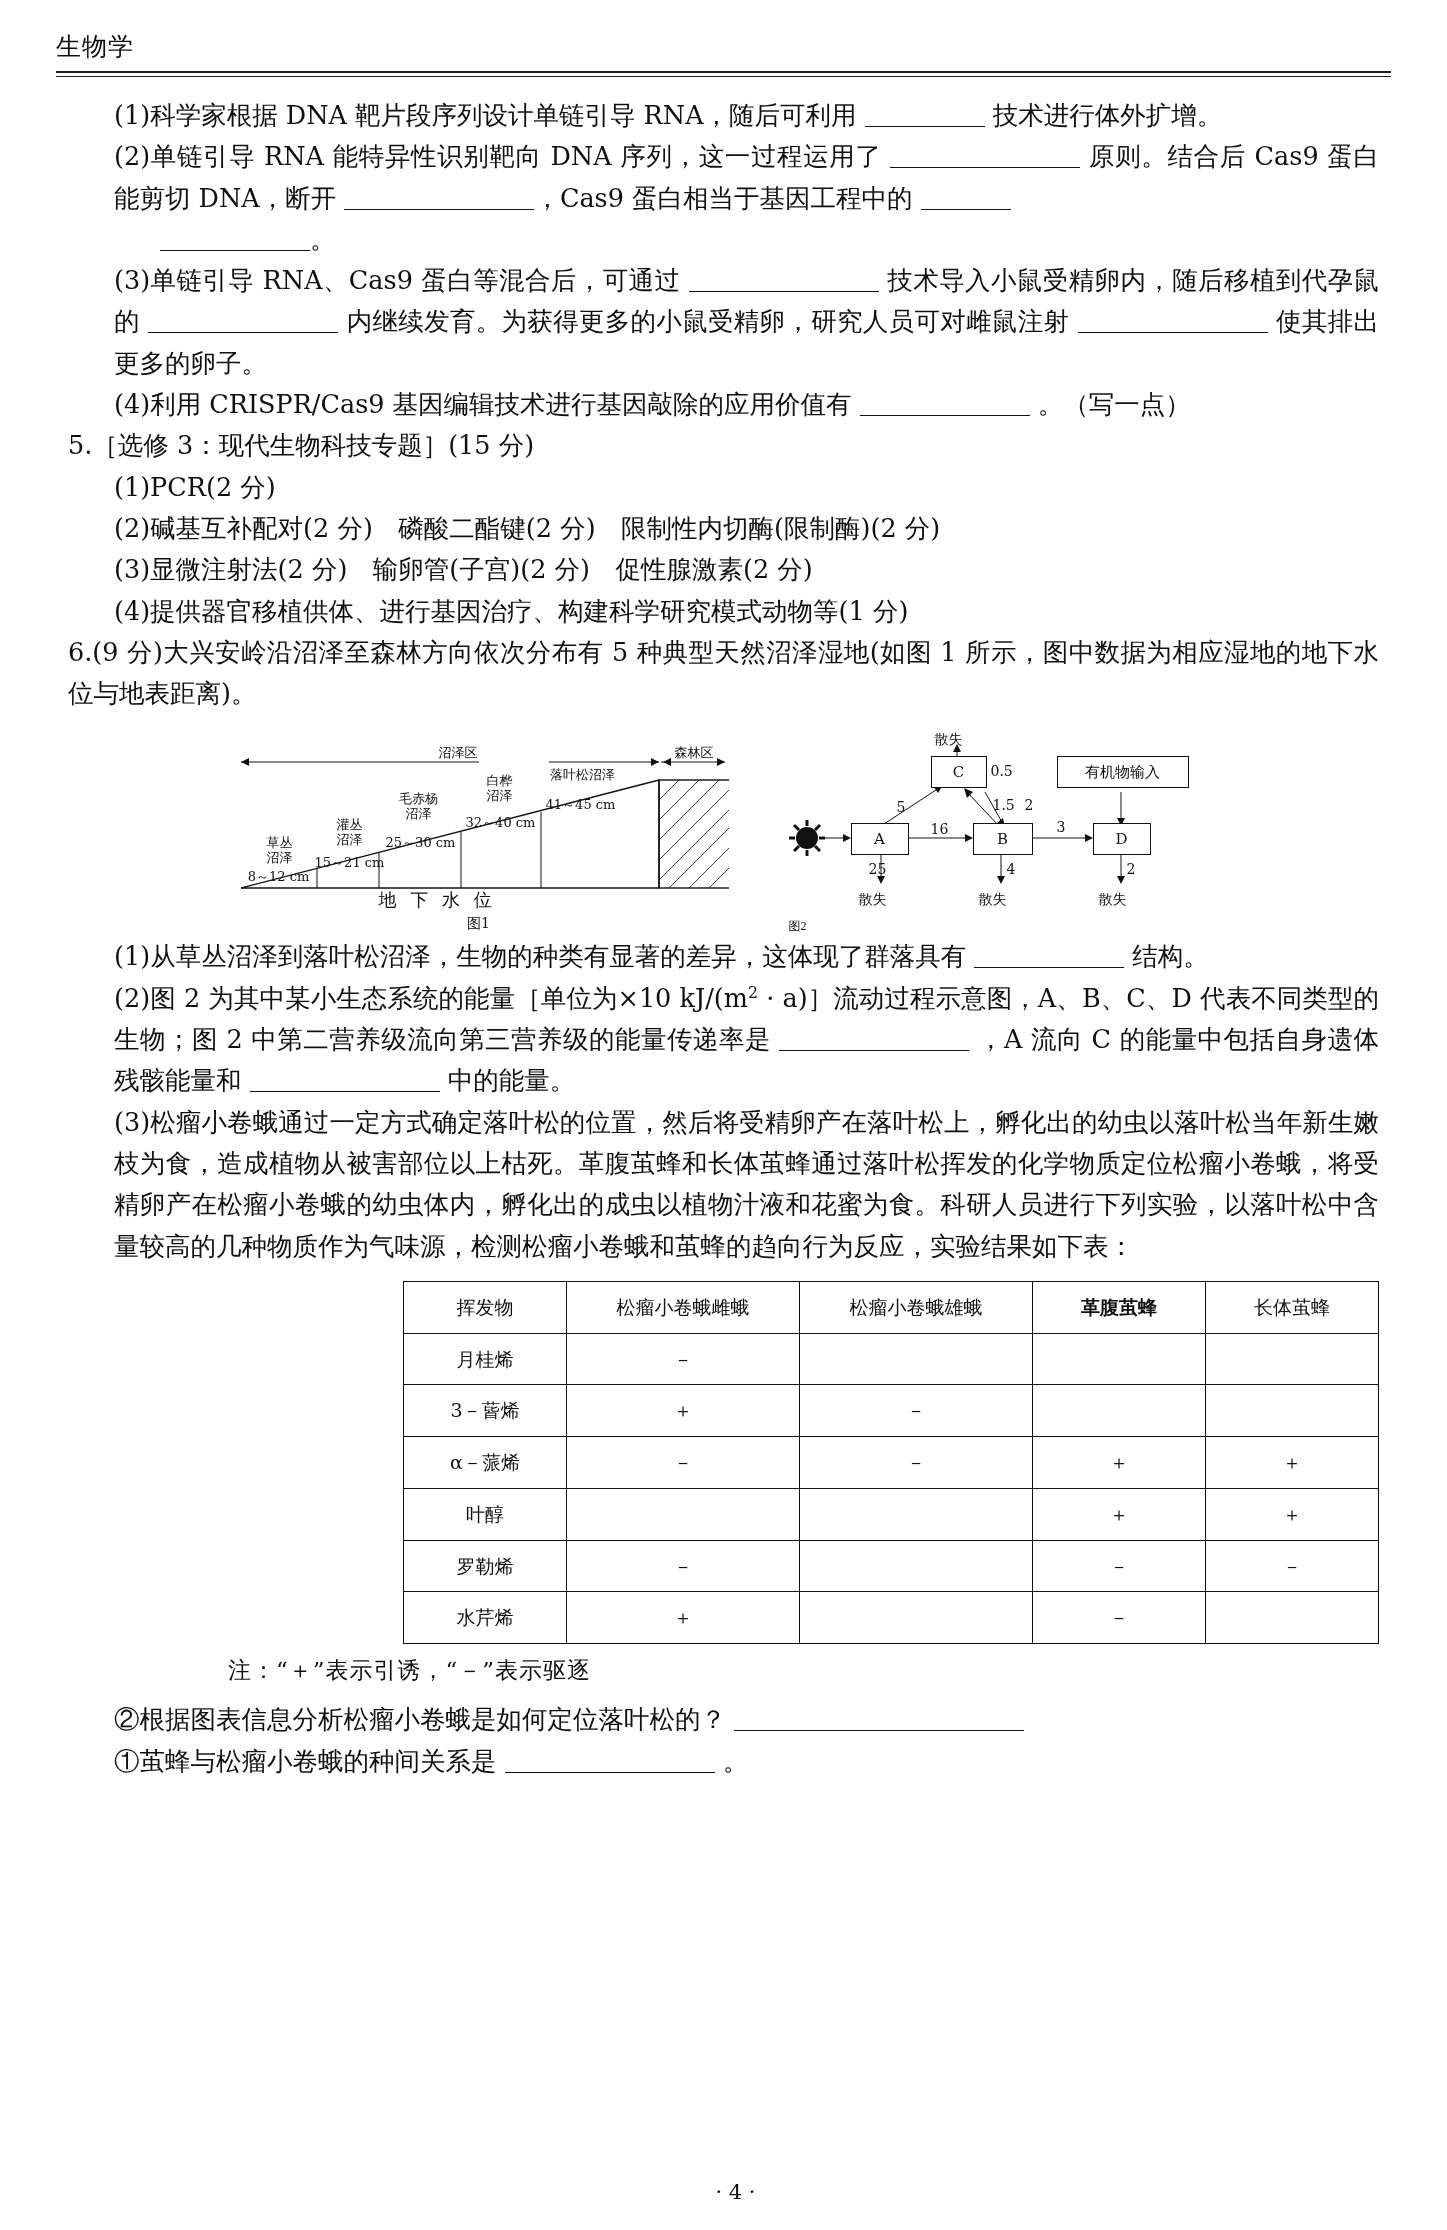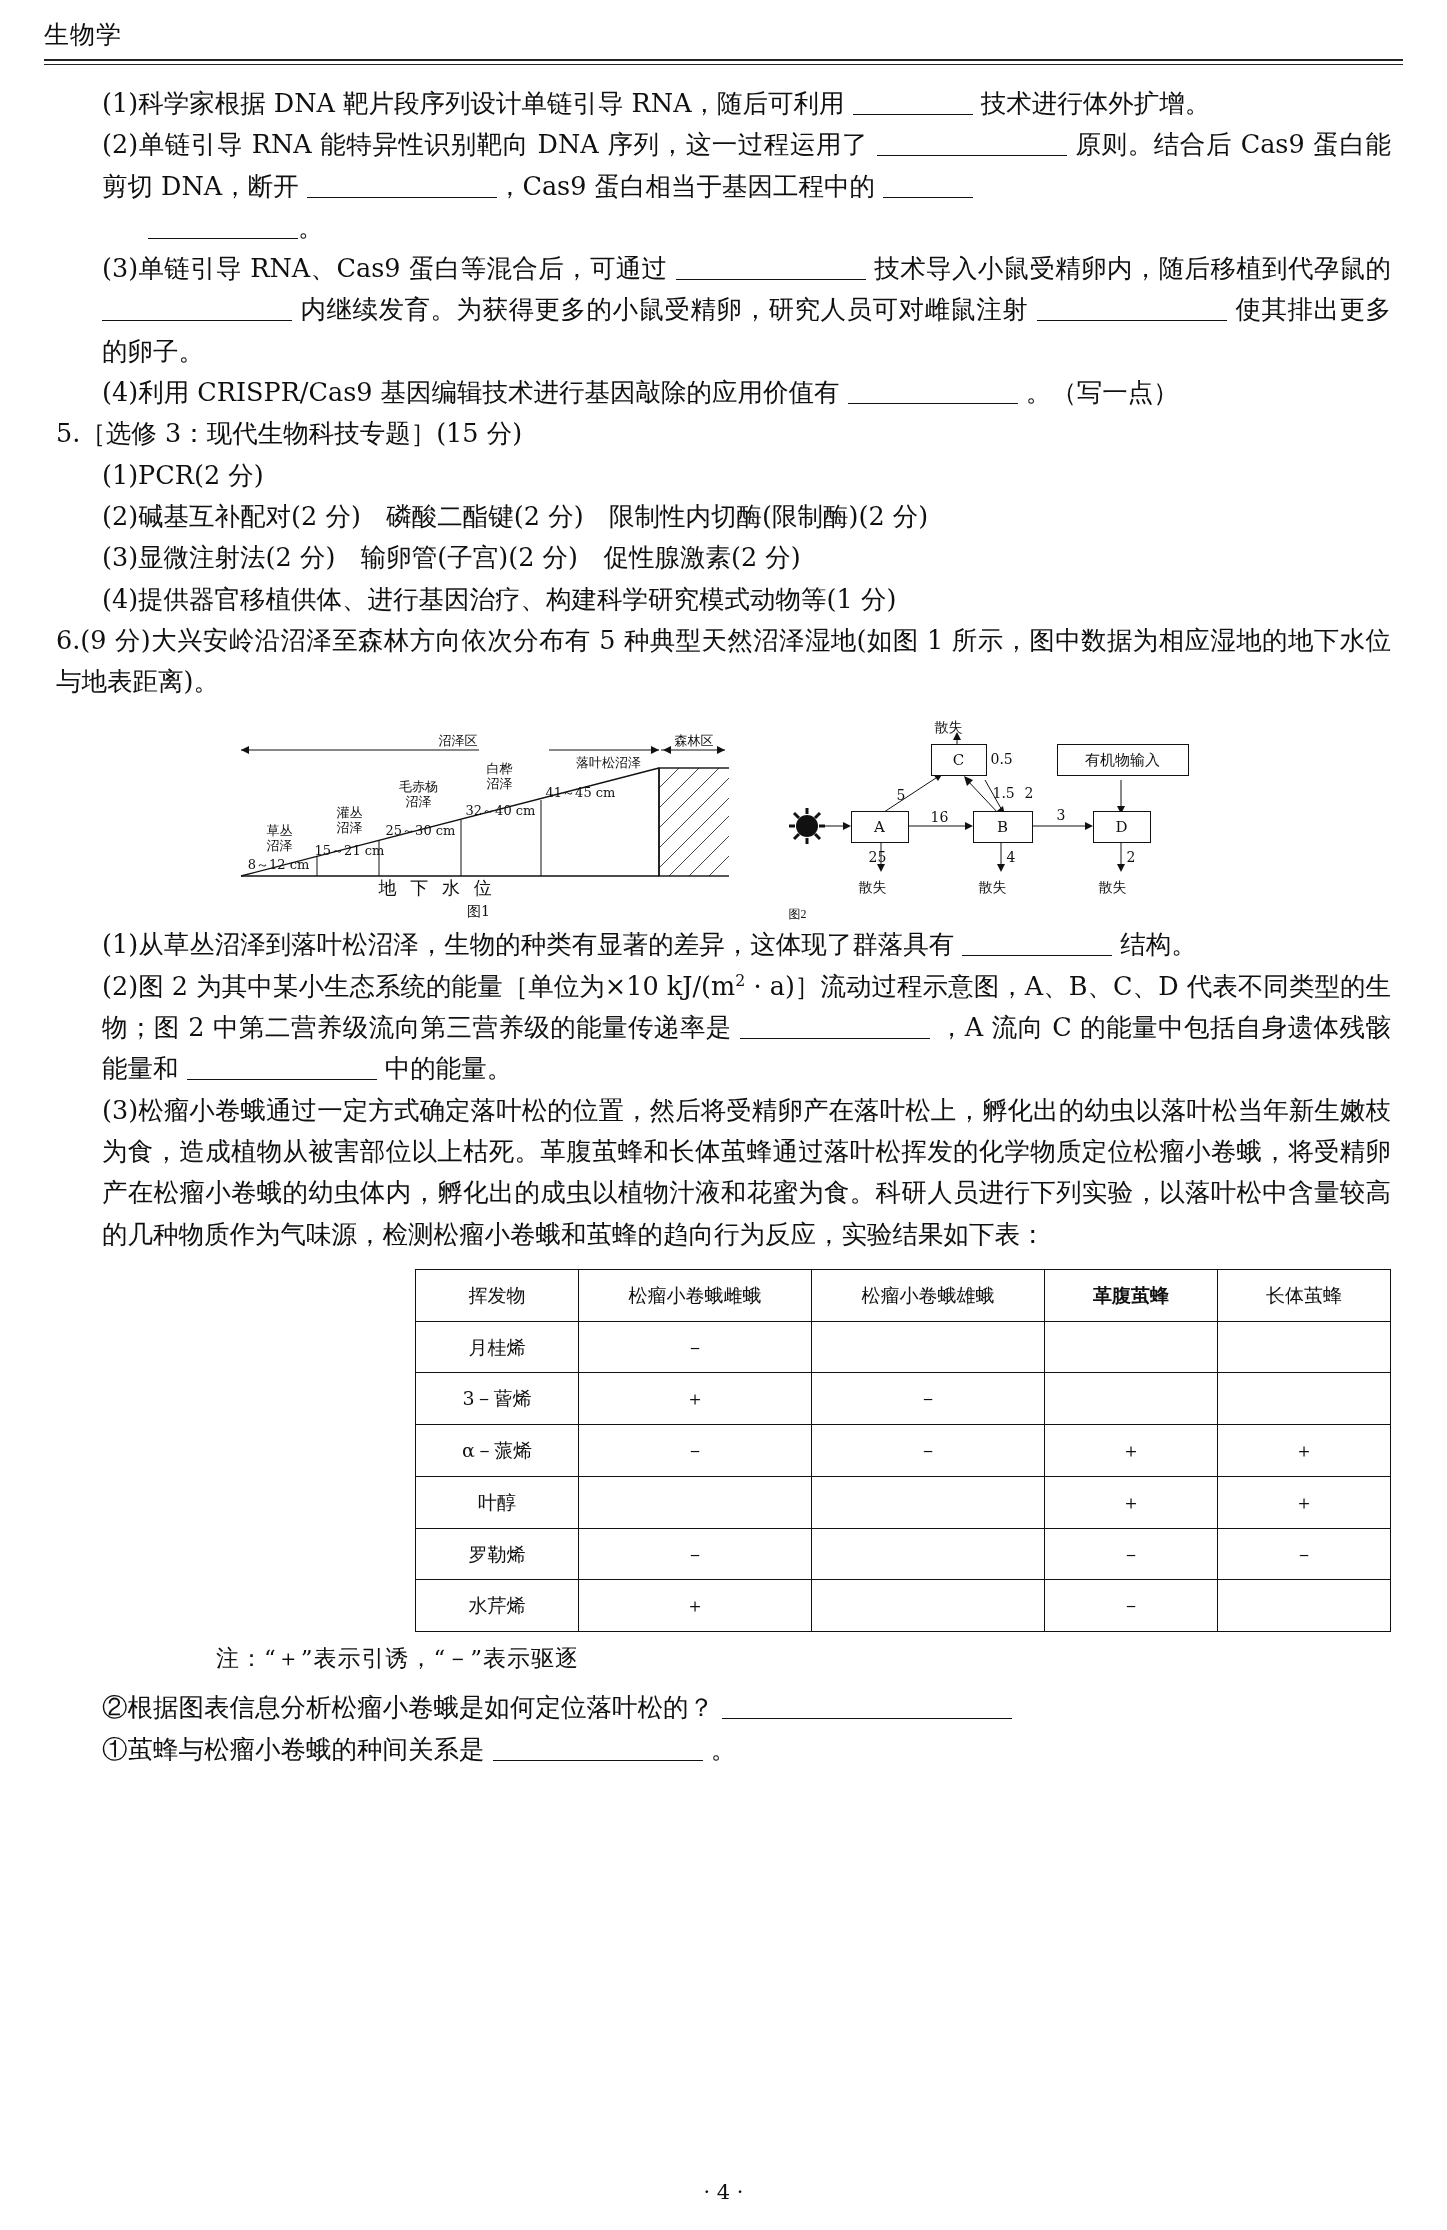--- a/index.html
+++ b/index.html
@@ -2,21 +2,21 @@
 <html><head>
 <meta charset="utf-8">
 <style>
   html, body { margin:0; padding:0; }
   body {
     width:1447px;
     background:#ffffff;
     font-family:"DejaVu Serif", serif;
     color:#101010;
   }
-  .page { position:relative; width:1447px; min-height:2230px; padding:0; box-sizing:border-box; }
+  .page { position:relative; width:1447px; min-height:2230px; padding:12px; box-sizing:border-box; }
 
   
   .header { padding:18px 44px 0 44px; }
   .header-title { font-size:25px; letter-spacing:1px; }
   .header-rule { margin:8px 0 0 0; border-top:2px solid #222; }
   .header-rule2 { margin-top:3px; border-top:1px solid #222; }
 
   
   .content { padding:18px 56px 0 56px; font-size:25.5px; line-height:1.62; }
   .ind1 { padding-left:46px; text-indent:0; }
@@ -141,21 +141,21 @@
         <div class="lbl" style="left:446px; top:6px;">森林区</div>
 
         <div class="lbl" style="left:22px; top:96px; width:58px; white-space:pre-line;">草丛
 沼泽</div>
         <div class="lbl" style="left:92px; top:78px; width:58px; white-space:pre-line;">灌丛
 沼泽</div>
         <div class="lbl" style="left:152px; top:52px; width:76px; white-space:pre-line;">毛赤杨
 沼泽</div>
         <div class="lbl" style="left:240px; top:34px; width:62px; white-space:pre-line;">白桦
 沼泽</div>
-        <div class="lbl" style="left:321px; top:28px; width:118px;">落叶松沼泽</div>
+        <div class="lbl" style="left:295px; top:28px; width:118px;">落叶松沼泽</div>
 
         <div class="lbl" style="left:12px; top:130px; width:76px;">8～12 cm</div>
         <div class="lbl" style="left:86px; top:116px; width:70px;">15～21 cm</div>
         <div class="lbl" style="left:150px; top:96px; width:84px;">25～30 cm</div>
         <div class="lbl" style="left:230px; top:76px; width:84px;">32～40 cm</div>
         <div class="lbl" style="left:310px; top:58px; width:84px;">41～45 cm</div>
 
         <div class="gw" style="left:150px; bottom:16px;">地 下 水 位</div>
         <div class="cap">图1</div>
       </div>

